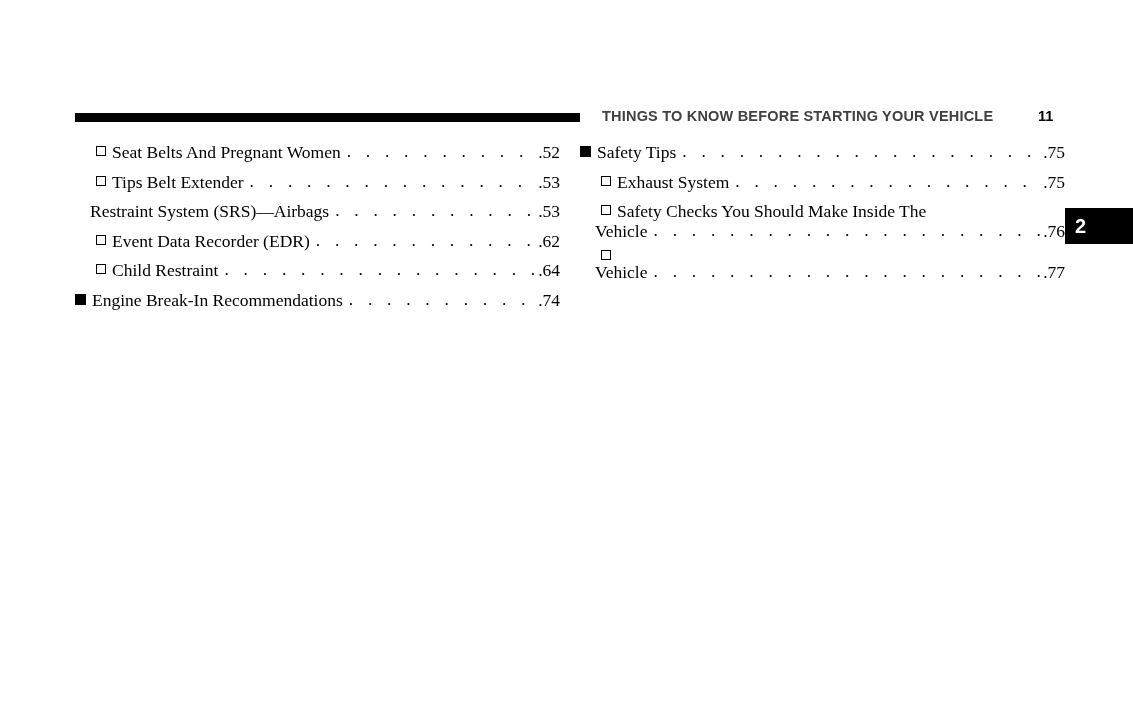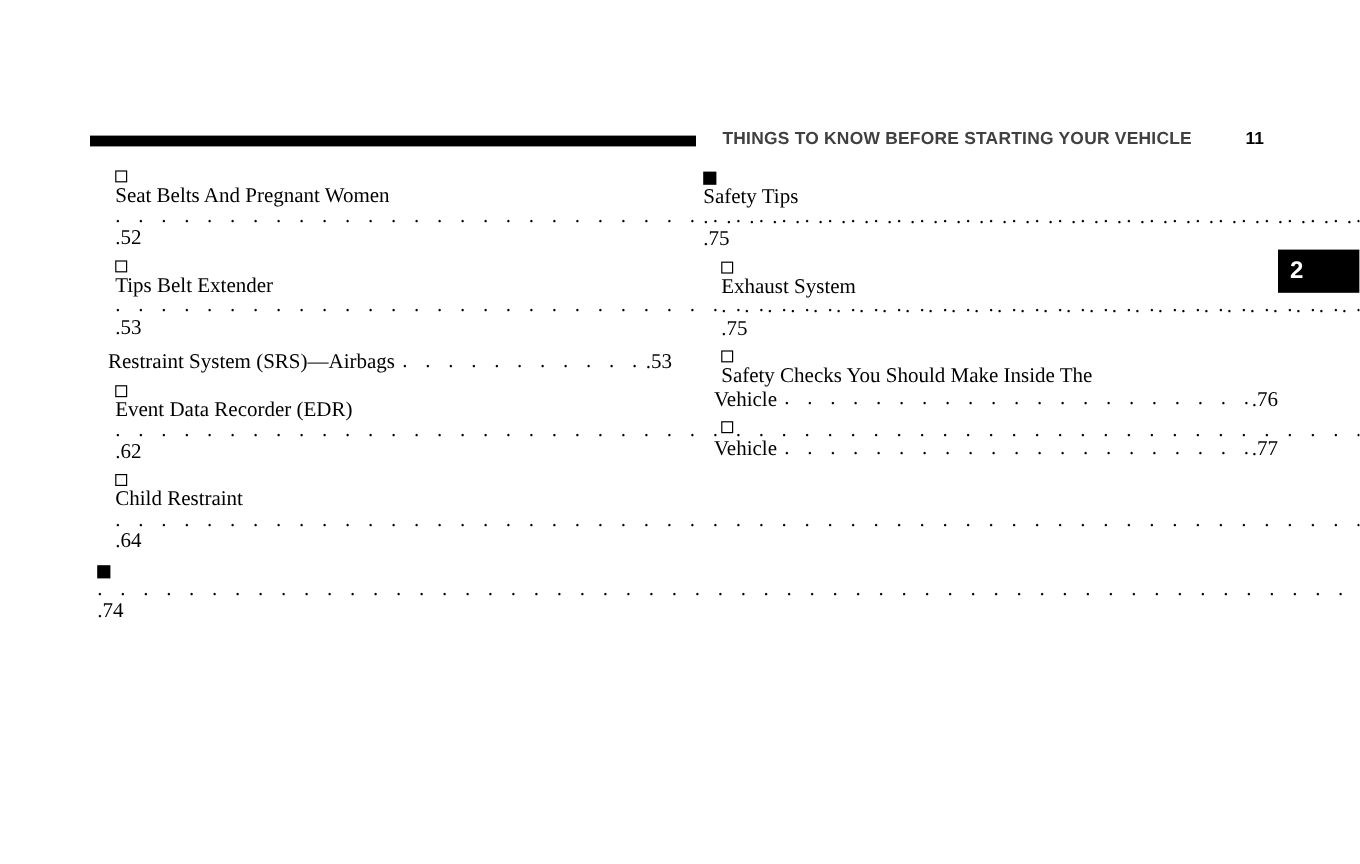--- a/index.html
+++ b/index.html
@@ -86,21 +86,20 @@
   .col-right { left: 580px; width: 485px; }
 
   .toc-entry {
     position: relative;
     margin-bottom: 12px;
   }
   .entry-row {
     display: flex;
     align-items: baseline;
     width: 100%;
-    flex-direction: column;
   }
   .bullet {
     flex: 0 0 auto;
     display: inline-block;
     margin-right: 6px;
     position: relative;
     top: -1px;
   }
   .bullet.square-filled {
     width: 11px;
@@ -200,20 +199,21 @@
         <div class="entry-row">
           <span class="bullet square-open"></span>
           <span class="entry-text">Child Restraint</span>
           <span class="leader">. . . . . . . . . . . . . . . . . . . . . . . . . . . . . . . . . . . . . . . . . . . . . . . . . . . . . . . . . . . .</span>
           <span class="pageno">.64</span>
         </div>
       </div>
       <div class="toc-entry">
         <div class="entry-row">
           <span class="bullet square-filled"></span>
+          <span class="entry-text">Engine Break-In Recommendations</span>
           <span class="leader">. . . . . . . . . . . . . . . . . . . . . . . . . . . . . . . . . . . . . . . . . . . . . . . . . . . . . . . . . . . .</span>
           <span class="pageno">.74</span>
         </div>
       </div>
     </div>
   <div class="col col-right">
       <div class="toc-entry">
         <div class="entry-row">
           <span class="bullet square-filled"></span>
           <span class="entry-text">Safety Tips</span>

